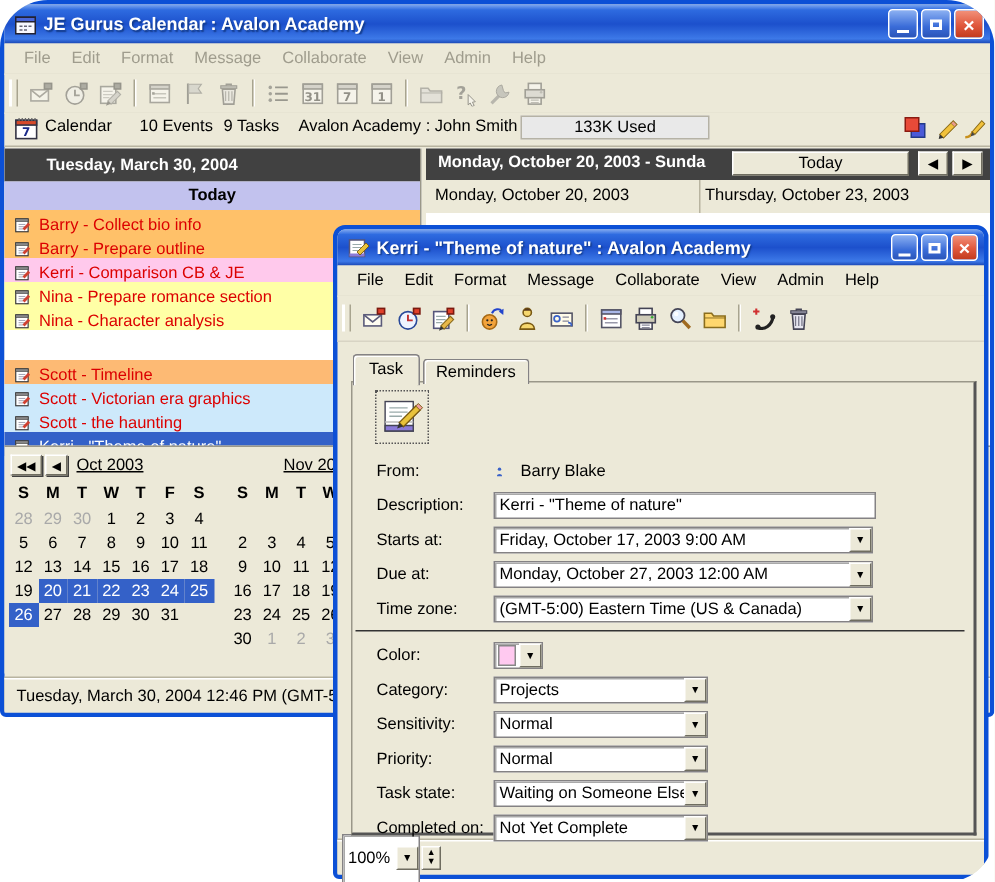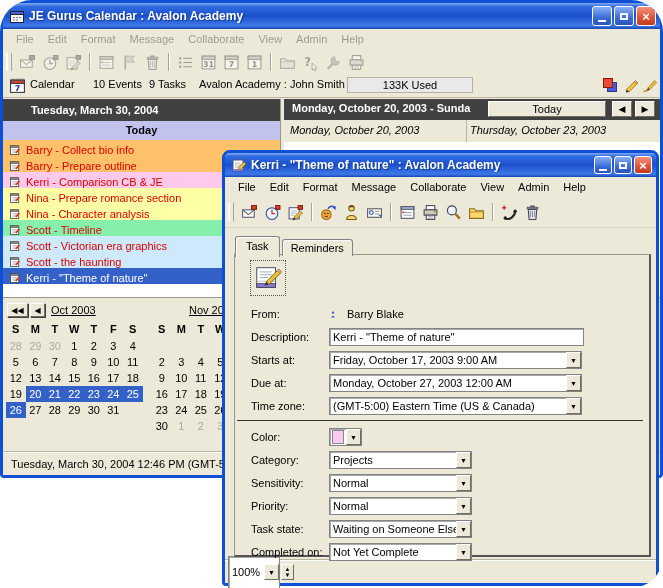--- a/index.html
+++ b/index.html
@@ -46,21 +46,21 @@
   .task-item{height:16px;display:flex;align-items:flex-end;padding-left:6px;box-sizing:border-box;cursor:default;}
   .task-item svg{width:12px;height:12px;margin-right:5px;flex:0 0 auto;}
   .task-item .tlabel{white-space:nowrap;overflow:hidden;}
   .week-panel{position:absolute;left:281px;top:96px;width:376px;height:198px;background:#fff;}
   .wp-header{position:relative;height:21px;}
   .wp-title{position:absolute;left:8px;top:3px;width:192px;white-space:nowrap;overflow:hidden;}
   .btn3d{background:#ECE9D8;border:1px solid;border-color:#fff #6f6d60 #6f6d60 #fff;box-shadow:1px 1px 0 #404040;
     font-family:"Liberation Sans",sans-serif;font-size:11px;padding:0;}
   .today-btn{position:absolute;right:54px;top:2px;width:118px;height:16px;}
   .nav-btn{position:absolute;top:2px;width:20px;height:16px;font-size:9px;line-height:13px;}
-  .colheads{position:absolute;left:0;top:21px;right:0;height:22px;background:#ECE9D8;border-bottom:1px solid #a21caf;font-style:italic;}
+  .colheads{position:absolute;left:0;top:21px;right:0;height:22px;background:#ECE9D8;border-bottom:1px solid #a21caf;}
   .colheads .ch{position:absolute;top:4px;white-space:nowrap;}
   .colheads .chdiv{position:absolute;left:182px;top:0;height:22px;border-left:1px solid #B8B4A0;}
   .wp-body{position:absolute;left:0;top:43px;right:0;bottom:0;background:#fff;}
   .minical-strip{position:absolute;left:0;top:294px;width:657px;height:152px;background:#ECE9D8;border-top:1px solid #9a9789;box-sizing:border-box;}
   .mc-nav{position:absolute;top:5px;height:14px;font-size:8px;line-height:11px;}
   .mc-title{position:absolute;top:6px;text-decoration:underline;color:#000;white-space:nowrap;}
   .mc-grid{position:absolute;top:24px;display:grid;grid-template-columns:repeat(7,19.5px);grid-auto-rows:16px;}
   .mc-cell{text-align:center;line-height:16px;}
   .mc-head{font-weight:bold;line-height:15px;text-align:center;}
   .mc-muted{color:#A9A9A9;}
@@ -349,21 +349,21 @@
             <span style="display: flex; width: 12px; height: 12px; margin-right: 5px;">
               <svg viewBox="0 0 16 16">
                 <rect x="2" y="2.5" width="11" height="11.5" fill="#fff" stroke="#333"></rect>
                 <rect x="2" y="2.5" width="11" height="2.4" fill="#888" stroke="#333" stroke-width=".5"></rect>
                 <path d="M4.5 7.5h6M4.5 9.5h6M4.5 11.5h4" stroke="#99a" stroke-width=".8"></path>
                 <path d="M8 11 L13 6 L14.8 7.8 L9.8 12.8Z" fill="#d04030"></path>
               </svg>
             </span>
             <span class="tlabel">Nina - Character analysis</span>
           </div>
-          <div class="task-item" style="background: #86efac; color: rgb(220, 0, 0);">
+          <div class="task-item" style="background: #fdba74; color: rgb(220, 0, 0); margin-top: 20px;">
             <span style="display: flex; width: 12px; height: 12px; margin-right: 5px;">
               <svg viewBox="0 0 16 16">
                 <rect x="2" y="2.5" width="11" height="11.5" fill="#fff" stroke="#333"></rect>
                 <rect x="2" y="2.5" width="11" height="2.4" fill="#888" stroke="#333" stroke-width=".5"></rect>
                 <path d="M4.5 7.5h6M4.5 9.5h6M4.5 11.5h4" stroke="#99a" stroke-width=".8"></path>
                 <path d="M8 11 L13 6 L14.8 7.8 L9.8 12.8Z" fill="#d04030"></path>
               </svg>
             </span>
             <span class="tlabel">Scott - Timeline</span>
           </div>

